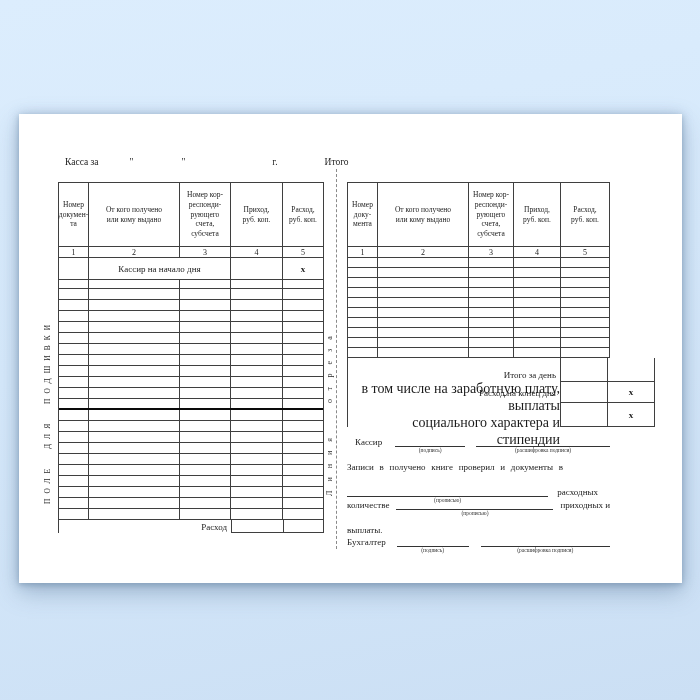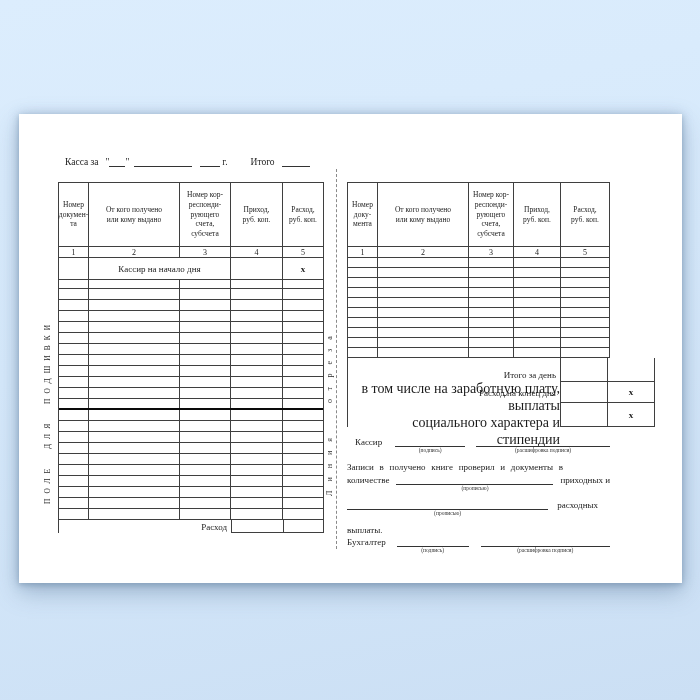--- a/index.html
+++ b/index.html
@@ -7,21 +7,21 @@
   body{
     width:700px;height:700px;overflow:hidden;position:relative;
     background:linear-gradient(168deg,#dcedfd 0%,#d6e9fb 45%,#cbdff4 100%);
     font-family:"Liberation Serif","DejaVu Serif",serif;color:var(--tx);
   }
   .sheet{
     position:absolute;left:19px;top:114px;width:663px;height:469px;background:#ffffff;
     box-shadow:0 0 10px rgba(110,140,170,.38),0 9px 22px rgba(96,125,155,.45),0 2px 5px rgba(96,125,155,.35);
   }
   
-  .form-header{position:absolute;left:46px;top:42px;width:262px;display:flex;align-items:flex-end;font-size:9.5px;white-space:nowrap;}
+  .form-header{position:absolute;left:46px;top:42px;width:262px;display:flex;align-items:flex-end;font-size:9.5px;white-space:nowrap;gap:24px;}
   .hul{display:inline-block;border-bottom:1px solid #333;height:10px;}
   
   .tbl{position:absolute;box-sizing:border-box;border:1px solid var(--ln);border-bottom:0;background:#fff;}
   .tbl-left{left:39px;top:68px;width:266px;}
   .tbl-right{left:328px;top:68px;width:263px;}
   .row{display:flex;box-sizing:border-box;border-bottom:1px solid var(--ln);}
   .row.thick{border-bottom:2px solid #0a0a0a;}
   .c{box-sizing:border-box;border-right:1px solid var(--ln);display:flex;align-items:center;justify-content:center;}
   .c:last-child{border-right:0;}
   .hc{font-size:7.5px;line-height:1.3;text-align:center;}
@@ -391,32 +391,32 @@
     <div class="sigrow">
       <span style="padding-left:8px">Кассир</span>
       <span class="ul" style="width:70px;margin-left:13px">
         <span class="cap">(подпись)</span>
       </span>
       <span class="ul" style="flex:1;margin-left:11px">
         <span class="cap">(расшифровка подписи)</span>
       </span>
     </div>
     <div class="just" style="margin-top:15px">Записи в получено книге проверил и документы в</div>
+    <div class="sigrow" style="margin-top:14px">
+      <span class="ul" style="flex:1;margin-right:9px">
+        <span class="cap">(прописью)</span>
+      </span>
+      <span style="margin-right:12px">расходных</span>
+    </div>
     <div class="sigrow" style="margin-top:2px">
       <span>количестве</span>
       <span class="ul" style="flex:1;margin:0 7px">
         <span class="cap">(прописью)</span>
       </span>
       <span>приходных и</span>
-    </div>
-    <div class="sigrow" style="margin-top:14px">
-      <span class="ul" style="flex:1;margin-right:9px">
-        <span class="cap">(прописью)</span>
-      </span>
-      <span style="margin-right:12px">расходных</span>
     </div>
     <div style="margin-top:15px">выплаты.</div>
     <div class="sigrow" style="margin-top:1px">
       <span>Бухгалтер</span>
       <span class="ul" style="width:72px;margin-left:11px">
         <span class="cap">(подпись)</span>
       </span>
       <span class="ul" style="flex:1;margin-left:12px">
         <span class="cap">(расшифровка подписи)</span>
       </span>

